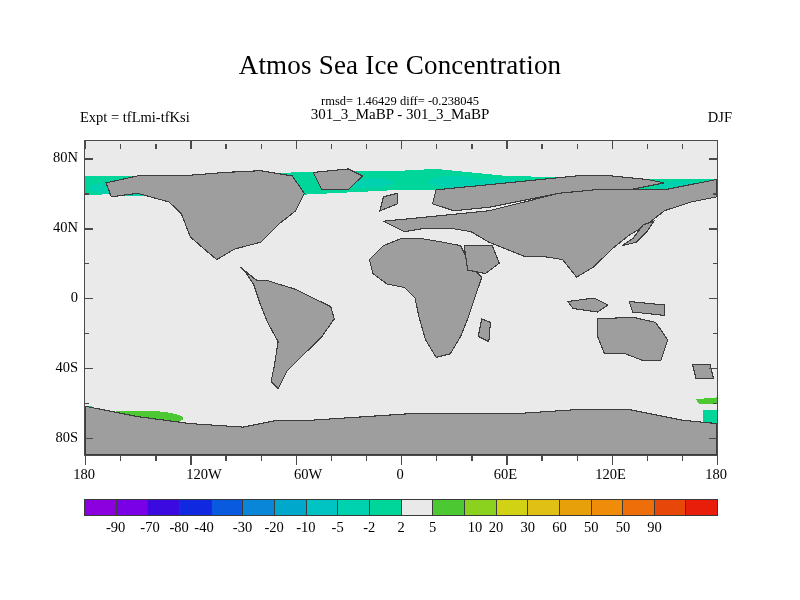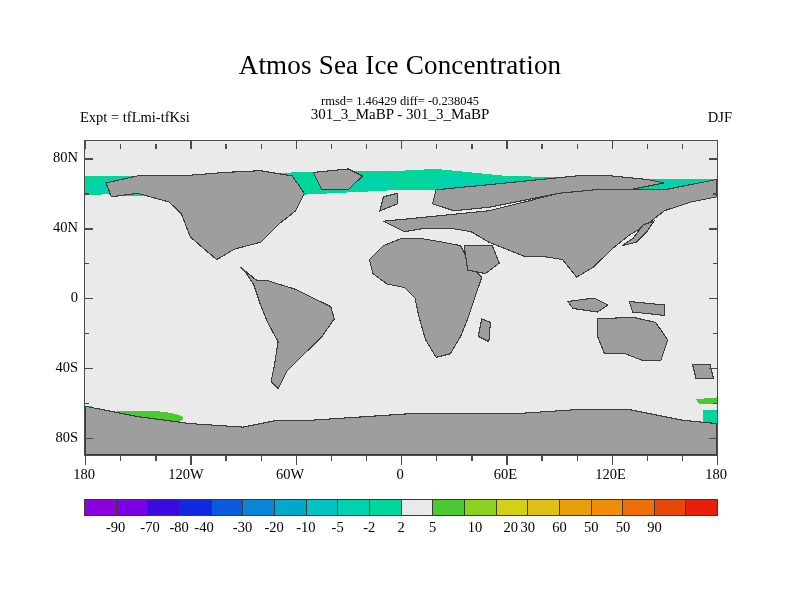--- a/index.html
+++ b/index.html
@@ -241,22 +241,22 @@
     <div class="tick xtick-minor-t" style="left: 576.556px;"></div>
     <div class="tick xtick-major" style="left: 611.667px;"></div>
     <div class="tick xtick-major-t" style="left: 611.667px;"></div>
     <div class="tick xtick-minor" style="left: 646.778px;"></div>
     <div class="tick xtick-minor-t" style="left: 646.778px;"></div>
     <div class="tick xtick-minor" style="left: 681.889px;"></div>
     <div class="tick xtick-minor-t" style="left: 681.889px;"></div>
     <div class="tick xtick-major" style="left: 717px;"></div>
     <div class="tick xtick-major-t" style="left: 717px;"></div>
     <div class="xlabel" style="left: 44px;">180</div>
-    <div class="xlabel" style="left: 146px;">120W</div>
-    <div class="xlabel" style="left: 250px;">60W</div>
+    <div class="xlabel" style="left: 164px;">120W</div>
+    <div class="xlabel" style="left: 268px;">60W</div>
     <div class="xlabel" style="left: 360px;">0</div>
     <div class="xlabel" style="left: 465.333px;">60E</div>
     <div class="xlabel" style="left: 570.667px;">120E</div>
     <div class="xlabel" style="left: 676px;">180</div>
   </div>
 
 <div id="colorbar">
     <div class="cbar-cell" style="background: rgb(140, 0, 224);"></div>
     <div class="cbar-cell" style="background: rgb(122, 0, 232);"></div>
     <div class="cbar-cell" style="background: rgb(59, 10, 224);"></div>
@@ -284,19 +284,19 @@
     <div class="cbar-label" style="left: 73.1px;">-80</div>
     <div class="cbar-label" style="left: 98px;">-40</div>
     <div class="cbar-label" style="left: 136.5px;">-30</div>
     <div class="cbar-label" style="left: 168.2px;">-20</div>
     <div class="cbar-label" style="left: 199.9px;">-10</div>
     <div class="cbar-label" style="left: 231.6px;">-5</div>
     <div class="cbar-label" style="left: 263.3px;">-2</div>
     <div class="cbar-label" style="left: 295px;">2</div>
     <div class="cbar-label" style="left: 326.7px;">5</div>
     <div class="cbar-label" style="left: 369px;">10</div>
-    <div class="cbar-label" style="left: 390.1px; text-align: right;">20</div>
+    <div class="cbar-label" style="left: 390.1px;">20</div>
     <div class="cbar-label" style="left: 421.8px;">30</div>
     <div class="cbar-label" style="left: 453.5px;">60</div>
     <div class="cbar-label" style="left: 485.2px;">50</div>
     <div class="cbar-label" style="left: 516.9px;">50</div>
     <div class="cbar-label" style="left: 548.6px;">90</div>
   </div>
 
 </body></html>

